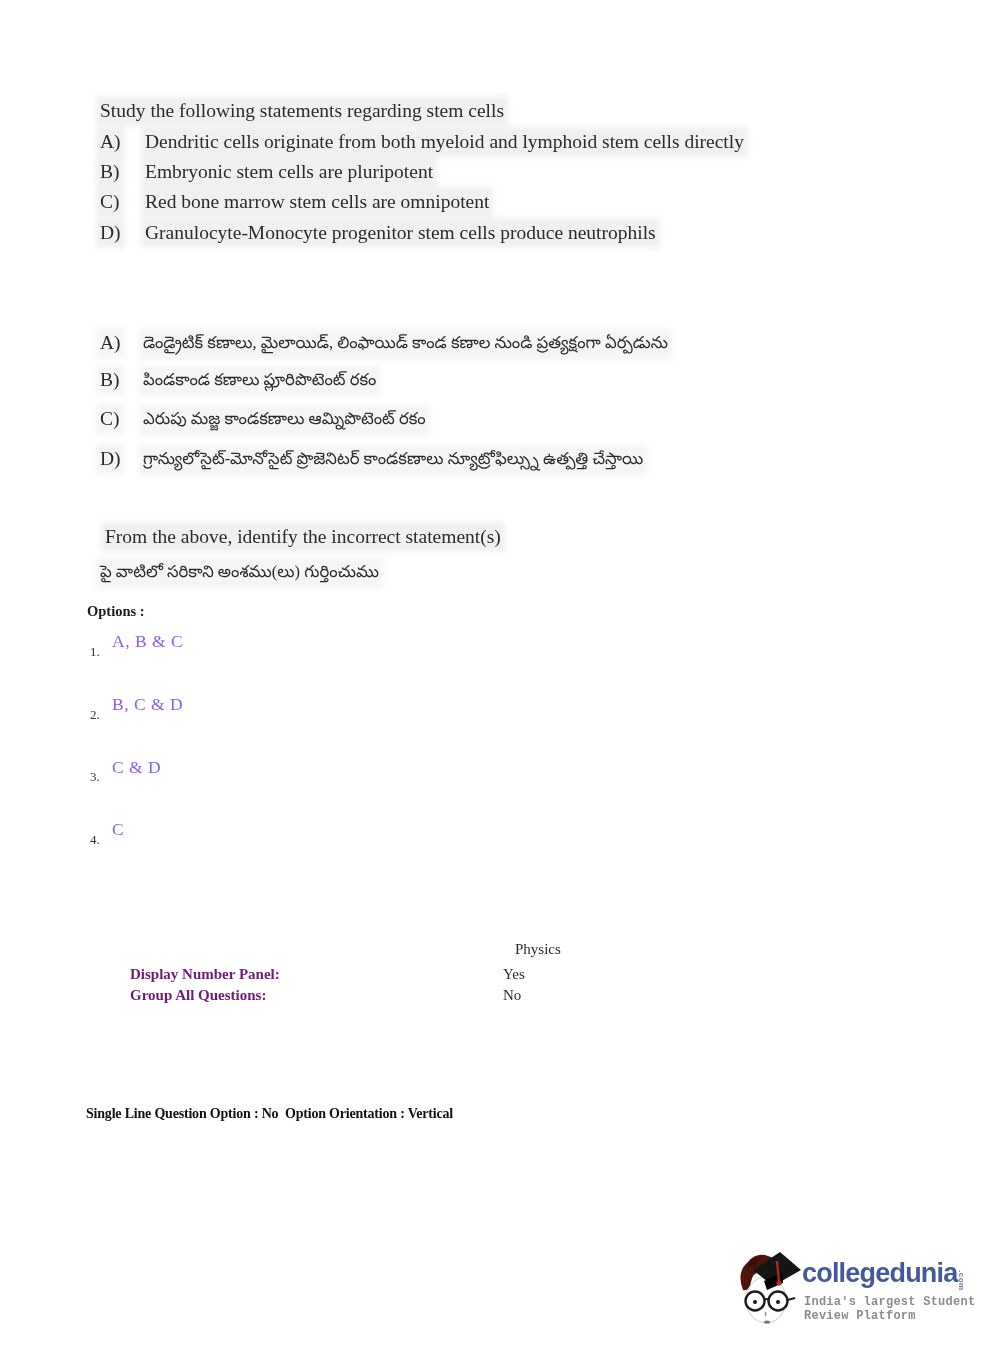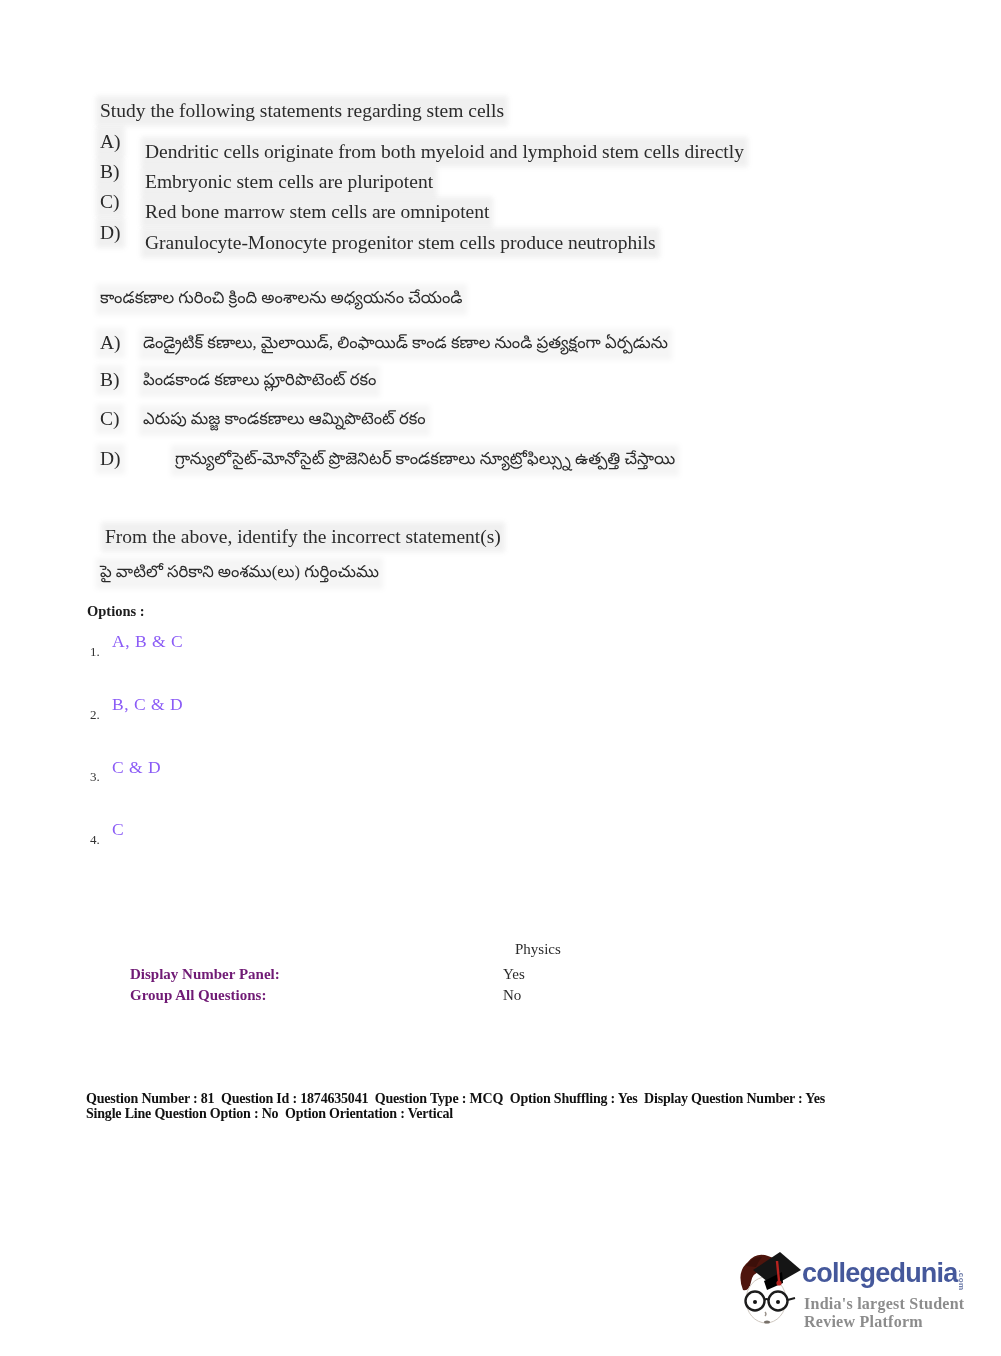--- a/index.html
+++ b/index.html
@@ -10,21 +10,21 @@
   }
   .abs { position:absolute; white-space:nowrap; }
   
   .hl  { background:rgba(130,130,130,0.12); box-shadow:0 0 5px 4px rgba(130,130,130,0.12); }
   .hl2 { background:rgba(130,130,130,0.08); box-shadow:0 0 5px 4px rgba(130,130,130,0.08); }
   .en-intro   { font-size:19.5px; }
   .en-row     { font-size:19.5px; }
   .te-intro   { font-size:16.5px; }
   .te-row     { font-size:16.5px;text-align:right; }
   .row-label  { position:absolute; left:100px; }
-  .row-text-en{ position:absolute; left:145px;margin-top:10px; }
+  .row-text-en{ position:absolute; left:145px; }
   .row-text-te{ position:absolute; left:143px; }
   .instr-en   { font-size:19.5px; }
   .instr-te   { font-size:16.5px; }
   .options-label { font-size:14.5px; font-weight:bold; color:#1c1c1c; }
   .opt-num  { font-size:13px; color:#333; }
   .opt-text { font-size:17.5px; color:#8b5cf6; letter-spacing:0.5px; }
   .subject  { font-size:15px; }
   .field-label { font-size:15px; font-weight:bold; color:#701a75; }
   .field-value { font-size:15px; }
   .meta { font-size:14px; font-weight:bold; color:#111; white-space:pre; letter-spacing:-0.2px; }
@@ -32,22 +32,22 @@
   .logo { position:absolute; left:738px; top:1246px; width:245px; height:88px; }
   .logo-brand {
     position:absolute; left:64px; top:14px; font-family:"Liberation Sans", sans-serif;
     font-size:27px; font-weight:bold; letter-spacing:-0.8px; line-height:1;
   }
   .logo-suffix {
     position:absolute; left:219px; top:24px; font-family:"Liberation Sans", sans-serif;
     font-size:8px; font-weight:bold; writing-mode:vertical-rl; letter-spacing:0.5px;
   }
   .logo-tagline {
-    position:absolute; left:66px; top:49px; font-family:Liberation Serif, serif;
-    font-size:16px; font-weight:bold; letter-spacing:0.25px;
+    position:absolute; left:66px; top:49px; font-family:Liberation Mono, monospace;
+    font-size:12px; font-weight:bold; letter-spacing:0.25px;
   }
   .mascot { position:absolute; left:0px; top:2px; }
 </style>
 </head>
 <body>
 
 <div class="page">
 
   <div class="abs en-intro hl" style="left:100px; top:100px;">Study the following statements regarding stem cells</div>
 
@@ -61,37 +61,36 @@
   </div>
   <div>
     <span class="abs en-row hl row-label" style="top:191px;">C)</span>
     <span class="abs en-row hl row-text-en" style="top:191px;">Red bone marrow stem cells are omnipotent</span>
   </div>
   <div>
     <span class="abs en-row hl row-label" style="top:222px;">D)</span>
     <span class="abs en-row hl row-text-en" style="top:222px;">Granulocyte-Monocyte progenitor stem cells produce neutrophils</span>
   </div>
 
-  <div class="abs te-intro hl2" style="left:100px; top:288px;">కాండకణాల గురించి క్రింది అంశాలను అధ్యయనం చేయండి</div>
 
   <div>
     <span class="abs en-row hl2 row-label" style="top:332px;">A)</span>
     <span class="abs te-row hl2 row-text-te" style="top:333px;">డెండ్రైటిక్ కణాలు, మైలాయిడ్, లింఫాయిడ్ కాండ కణాల నుండి ప్రత్యక్షంగా ఏర్పడును</span>
   </div>
   <div>
     <span class="abs en-row hl2 row-label" style="top:369px;">B)</span>
     <span class="abs te-row hl2 row-text-te" style="top:370px;">పిండకాండ కణాలు ప్లూరిపొటెంట్ రకం</span>
   </div>
   <div>
     <span class="abs en-row hl2 row-label" style="top:408px;">C)</span>
     <span class="abs te-row hl2 row-text-te" style="top:409px;">ఎరుపు మజ్జ కాండకణాలు ఆమ్నిపొటెంట్ రకం</span>
   </div>
   <div>
     <span class="abs en-row hl2 row-label" style="top:448px;">D)</span>
-    <span class="abs te-row hl2 row-text-te" style="top:449px;margin-left:32px;">గ్రాన్యులోసైట్-మోనోసైట్ ప్రొజెనిటర్ కాండకణాలు న్యూట్రోఫిల్స్ను ఉత్పత్తి చేస్తాయి</span>
+    <span class="abs te-row hl2 row-text-te" style="top:449px;">గ్రాన్యులోసైట్-మోనోసైట్ ప్రొజెనిటర్ కాండకణాలు న్యూట్రోఫిల్స్ను ఉత్పత్తి చేస్తాయి</span>
   </div>
 
   <div class="abs instr-en hl" style="left:105px; top:526px;">From the above, identify the incorrect statement(s)</div>
   <div class="abs instr-te hl2" style="left:100px; top:562px;">పై వాటిలో సరికాని అంశము(లు) గుర్తించుము</div>
 
   <div class="abs options-label" style="left:87px; top:603px;">Options :</div>
 
   <div>
     <span class="abs opt-num" style="left:90px;  top:644px;">1.</span>
     <span class="abs opt-text" style="left:112px; top:631px;">A, B &amp; C</span>
@@ -113,21 +112,20 @@
 
   <div>
     <span class="abs field-label" style="left:130px; top:966px;">Display Number Panel:</span>
     <span class="abs field-value" style="left:503px; top:966px;">Yes</span>
   </div>
   <div>
     <span class="abs field-label" style="left:130px; top:987px;">Group All Questions:</span>
     <span class="abs field-value" style="left:503px; top:987px;">No</span>
   </div>
 
-  <div class="abs meta" style="left:86px; top:1091px;">Question Number : 81  Question Id : 1874635041  Question Type : MCQ  Option Shuffling : Yes  Display Question Number : Yes</div>
   <div class="abs meta" style="left:86px; top:1106px;">Single Line Question Option : No  Option Orientation : Vertical</div>
 
   <div class="logo">
     <svg class="mascot" width="64" height="84" viewBox="0 0 64 84">
 
       <path d="M5,42 Q-2,24 10,14 Q18,4 30,8 L38,11 Q28,16 25,22 Q14,25 13,34 Q11,44 5,42 Z" fill="#4e150d"></path>
       <path d="M8,18 Q14,8 24,9 Q20,14 18,19 Z" fill="#3c0f09"></path>
 
       <ellipse cx="28" cy="52" rx="20" ry="23" fill="#ffffff" stroke="#cfc8c0" stroke-width="1"></ellipse>
 

